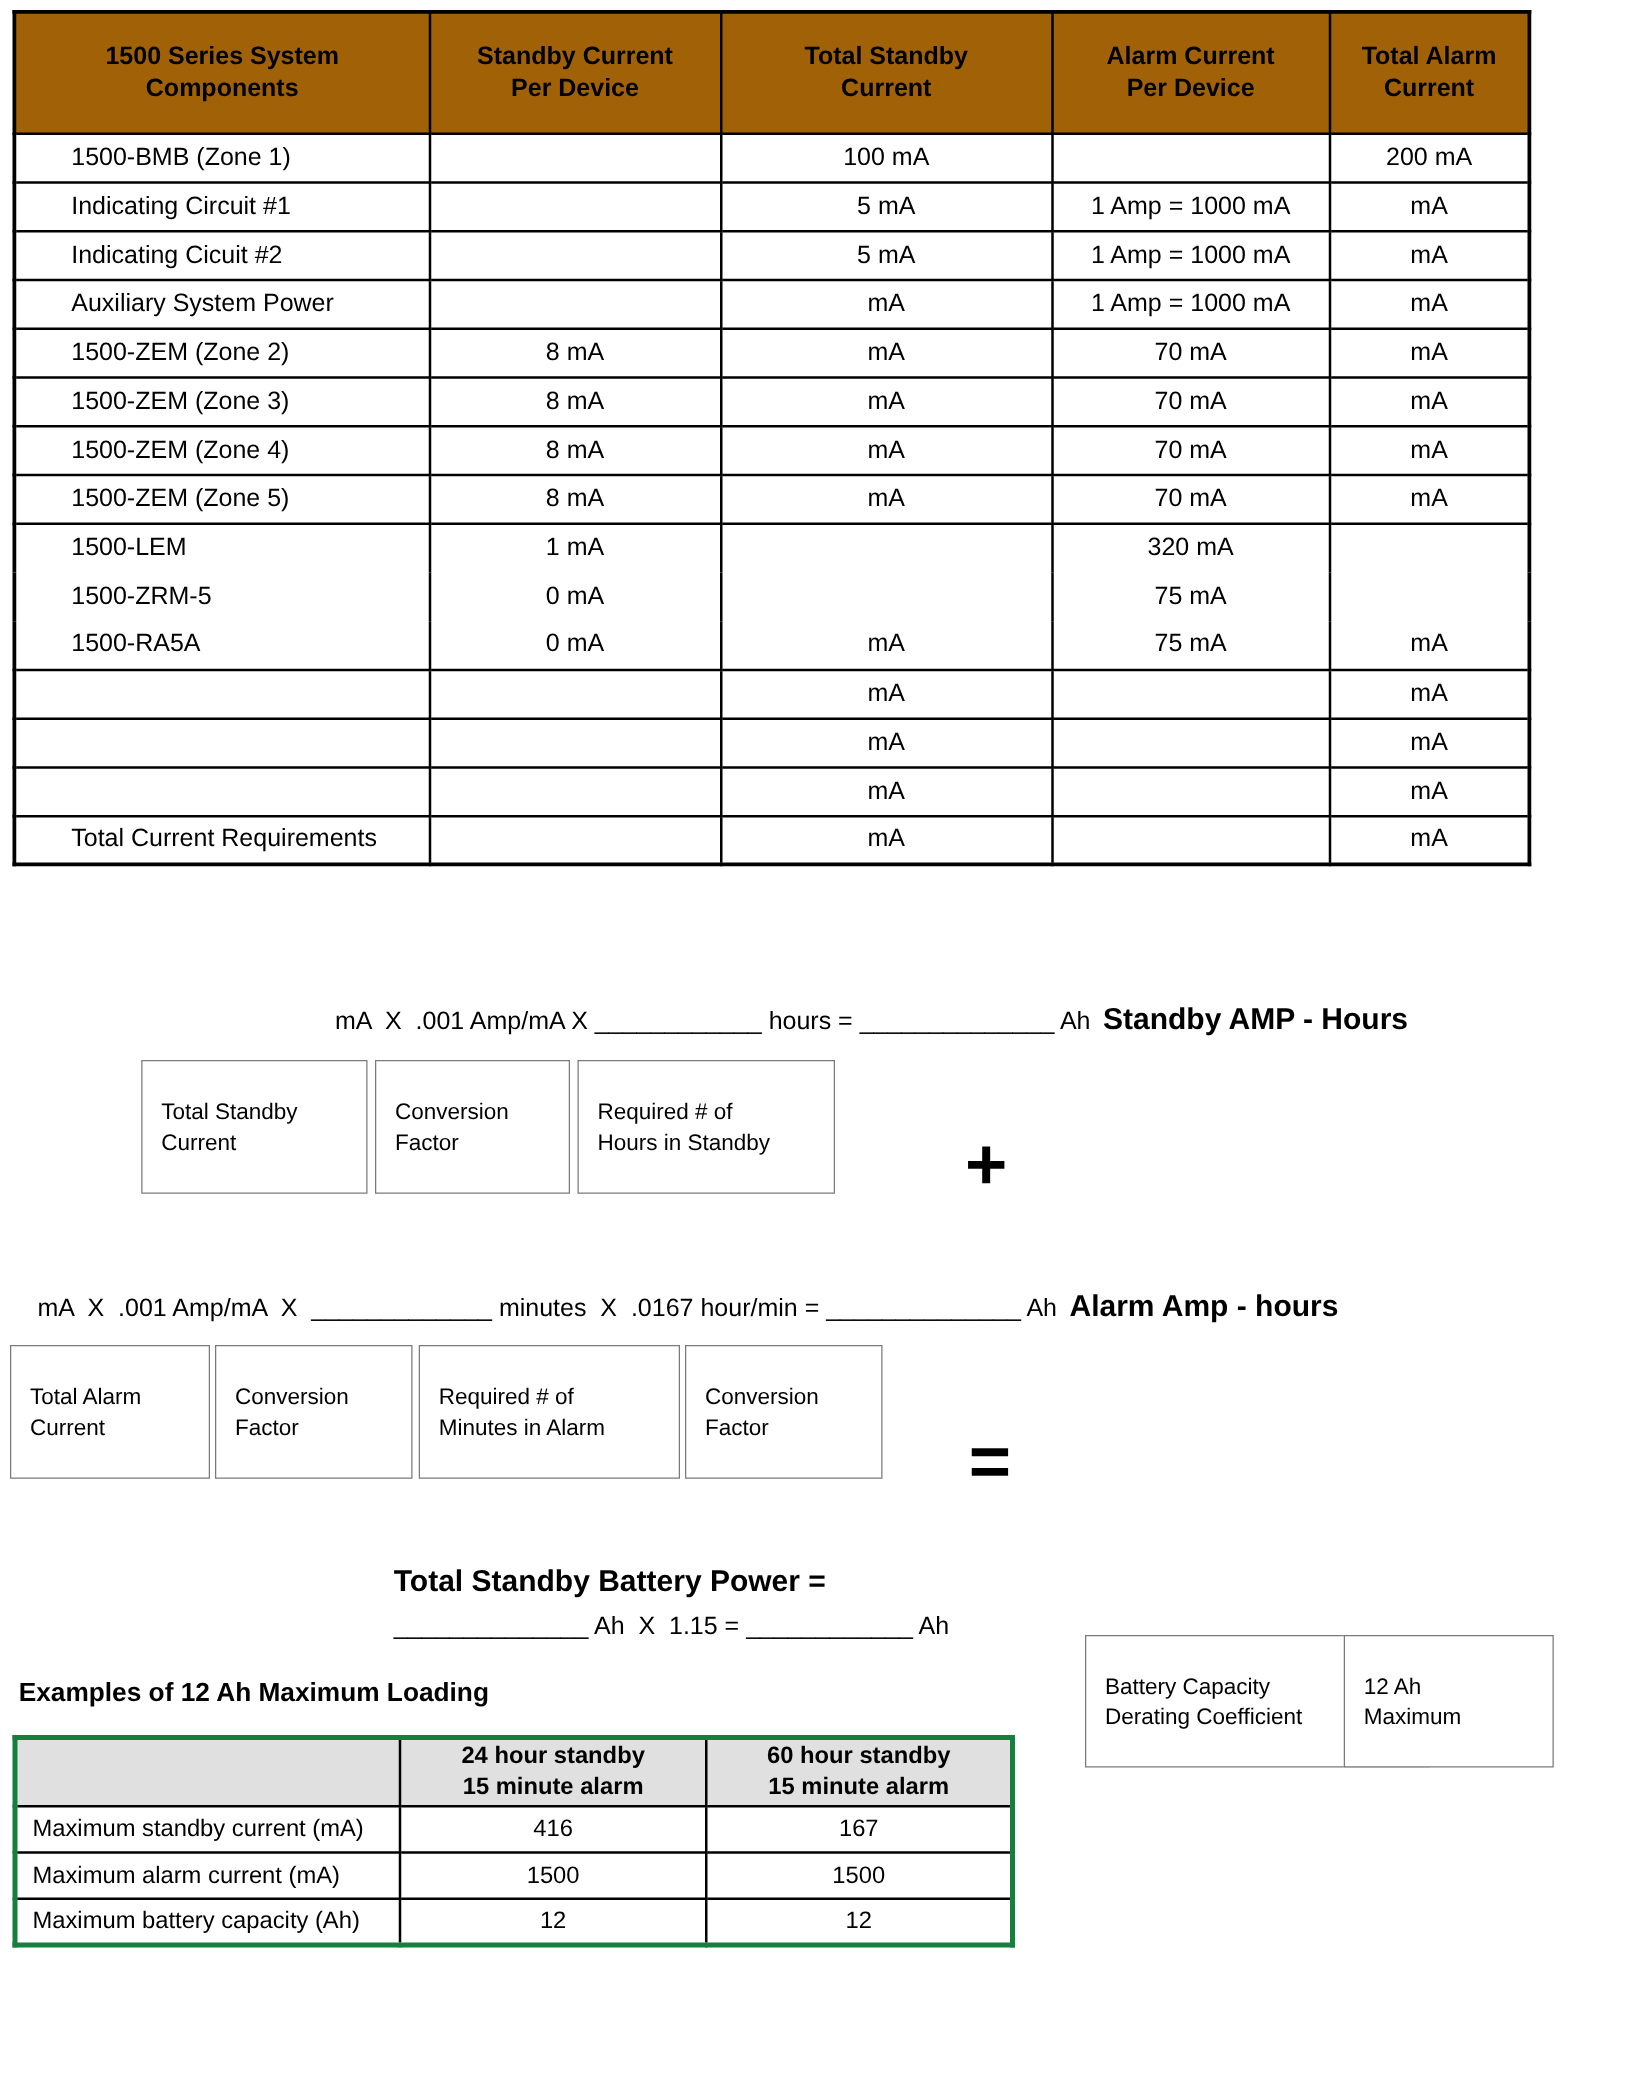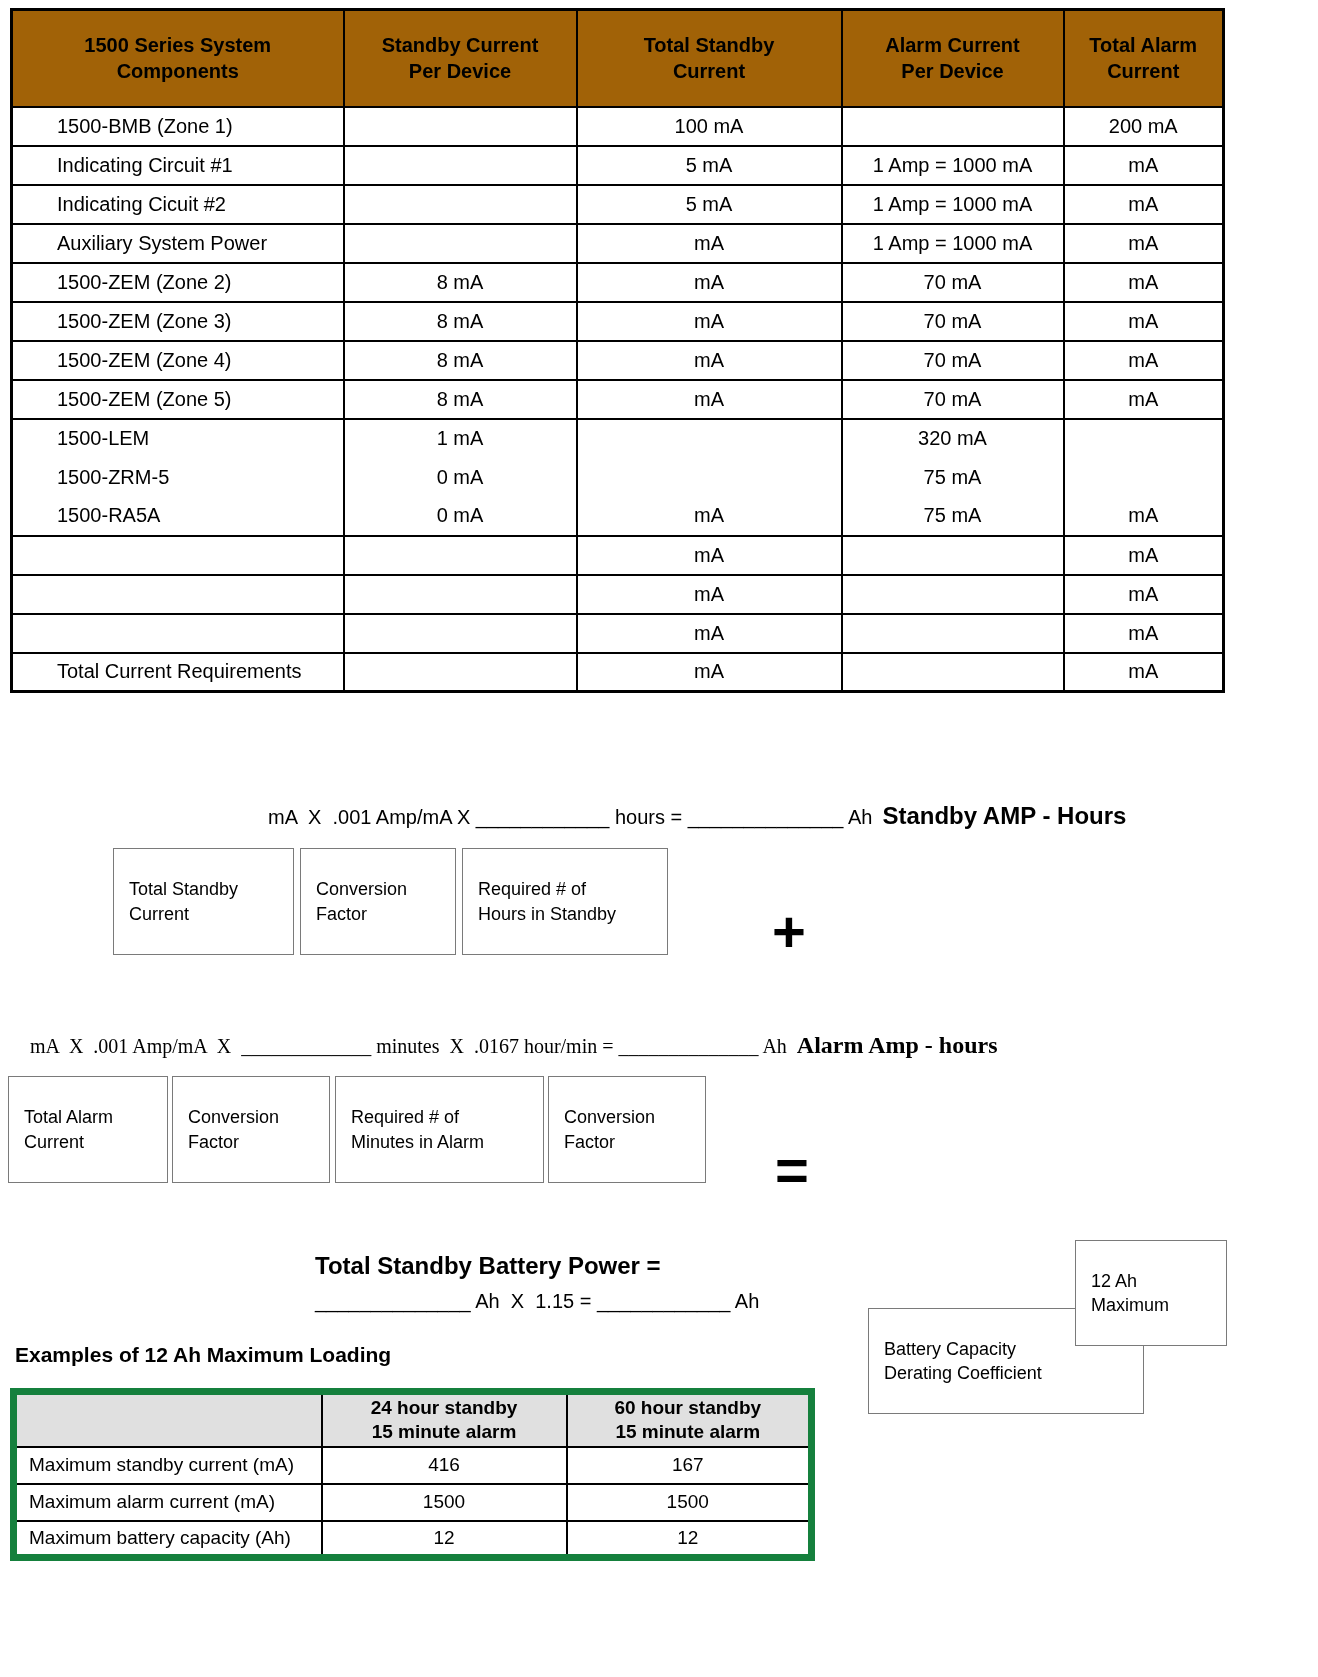--- a/index.html
+++ b/index.html
@@ -28,38 +28,38 @@
   .main-table td.col-val  { text-align:center; }
   .main-table tr.merged td { border-top-style:hidden; }
 
   
   .formula-line {
     position:absolute; display:flex; align-items:baseline; gap:10px;
     font-size:20px; white-space:pre;
   }
   .formula-line .formula-title { font-size:24px; font-weight:bold; white-space:pre; }
   #standby-formula { left:268px; top:802px; }
-  #alarm-formula   { left:30px;  top:1032px;font-family:Liberation Serif, serif; }
+  #alarm-formula   { left:30px;  top:1032px; }
 
   
   .label-box {
     position:absolute; border:1px solid #7a7a7a; background:#fff;
     font-size:18px; line-height:1.35; white-space:pre-line;
     display:flex; flex-direction:column; justify-content:center;
     padding-left:15px; padding-right:6px;
   }
   #box-std-a { left:113px; top:848px; width:181px; height:107px; }
   #box-std-b { left:300px; top:848px; width:156px; height:107px; }
   #box-std-c { left:462px; top:848px; width:206px; height:107px; }
   #box-alm-a { left:8px;   top:1076px; width:160px; height:107px; }
   #box-alm-b { left:172px; top:1076px; width:158px; height:107px; }
   #box-alm-c { left:335px; top:1076px; width:209px; height:107px; }
   #box-alm-d { left:548px; top:1076px; width:158px; height:107px; }
   #box-derate { left:868px; top:1308px; width:276px; height:106px; }
-  #box-max    { left:1075px; top:1240px; width:152px; height:106px; }
+  #box-max    { left:1075px; top:1308px; width:168px; height:106px; }
 
   .big-op { position:absolute; font-size:58px; font-weight:bold; }
   #plus-op   { left:772px; top:898px; }
   #equals-op { left:775px; top:1136px; }
 
   
   #total-line {
     position:absolute; left:315px; top:1252px;
     display:flex; align-items:baseline; gap:10px; white-space:pre;flex-direction:column;
   }
@@ -67,21 +67,21 @@
   #total-line .total-rest  { font-size:20px; }
 
   
   #examples-heading {
     position:absolute; left:15px; top:1343px;
     font-size:21px; font-weight:bold;
   }
   .examples-table {
     position:absolute; left:10px; top:1388px; width:798px;
     border-collapse:collapse; table-layout:fixed;
-    border:7px solid #15803d;
+    border:4px solid #15803d;
   }
   .examples-table th {
     background:#e0e0e0; font-weight:bold; font-size:19px;
     text-align:center; vertical-align:middle; height:55px;
     border:2px solid #000; white-space:pre-line; line-height:1.3;
   }
   .examples-table td {
     font-size:19px; height:37px; border:2px solid #000; vertical-align:middle;
   }
   .examples-table td.ex-label { text-align:left; padding-left:12px; }

